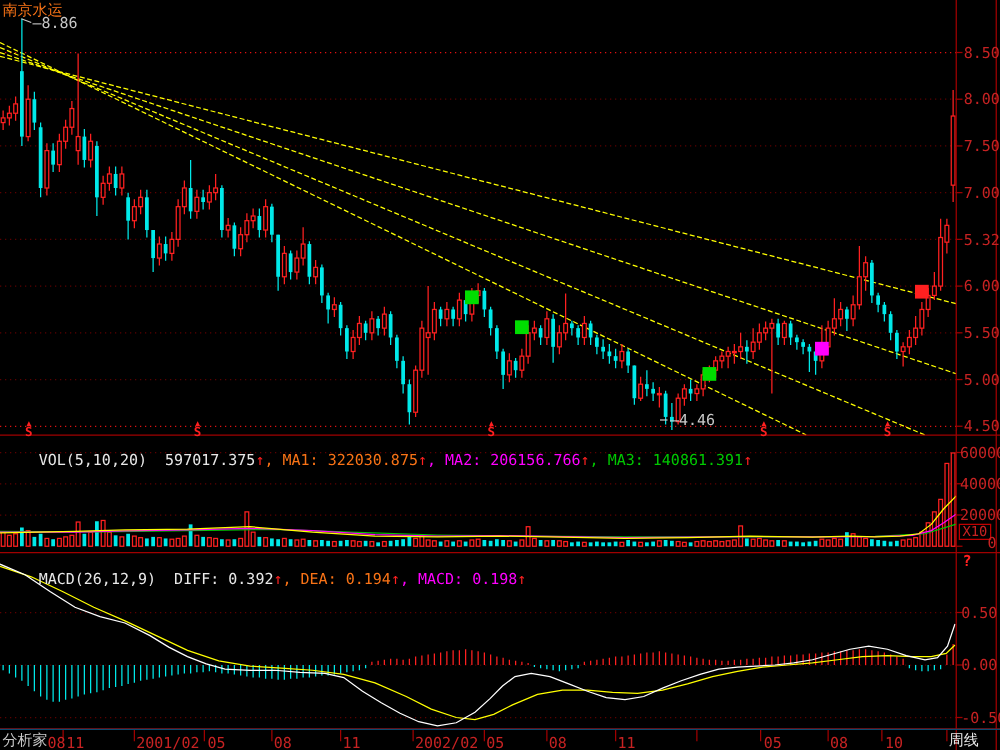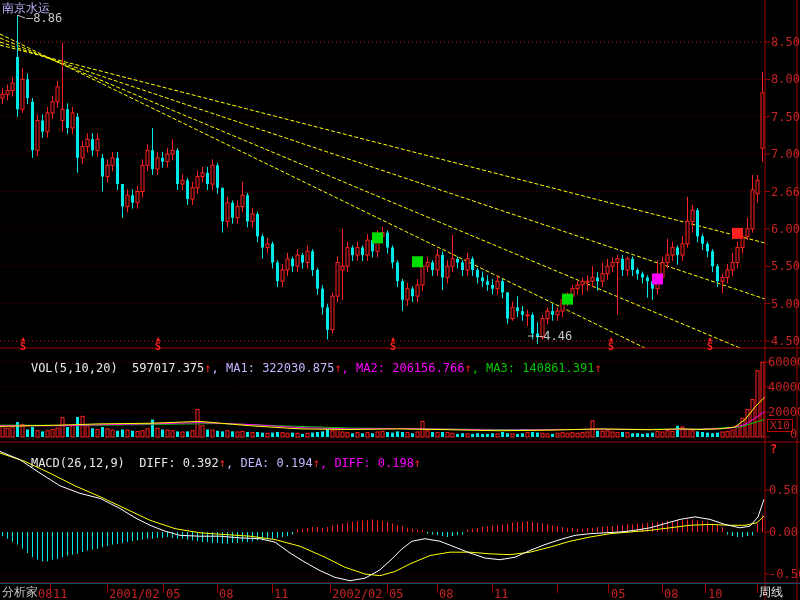--- a/index.html
+++ b/index.html
@@ -1,20 +1,20 @@
 <!DOCTYPE html>
 <html><head>
 <meta charset="utf-8">
 <style>
   html,body{margin:0;padding:0;background:#222;}
   #root{position:relative;width:800px;height:600px;background:#000;overflow:hidden;
         font-family:"DejaVu Sans Mono","Liberation Mono",monospace;font-size:12px;color:#ccc;}
   .lbl{position:absolute;line-height:12px;white-space:pre;}
   svg{position:absolute;left:0;top:0;}
-  .yellow{color:#c4b5fd}.magenta{color:#ff00ff}.green{color:#00c800}
+  .yellow{color:#f97316}.magenta{color:#ff00ff}.green{color:#00c800}
   .white{color:#e8e8e8}.red{color:#ff2020}.gray{color:#c8c8c8}
   .hdr{position:absolute;white-space:pre;line-height:12px;}
   .hdr span{letter-spacing:0px;margin-top:30px;}
   .axis-lbl{position:absolute;color:#c62222;line-height:12px;}
   .x10box{position:absolute;border:1px solid #c00000;color:#c62222;padding:0 2px;line-height:11px;font-size:11px;}
   .smark{position:absolute;color:#ff2020;font-weight:bold;font-size:10px;line-height:9px;text-align:center;}
   .smark .tri{font-size:7px;line-height:5px;display:block;}
   .datebar{position:absolute;left:0;top:583px;width:800px;height:17px;border-top:1px solid #0c4a6e;}
   .datebar .dl{position:absolute;top:3px;color:#c62222;}
   .tick{position:absolute;top:0px;width:1px;height:9px;background:#a00000;}
@@ -693,29 +693,29 @@
 
   <div class="lbl yellow" style="left:2px;top:2px;font-family:'DejaVu Sans',sans-serif;">南京水运</div>
   <div class="lbl gray" style="left:26px;top:12px;">—8.86</div>
   <div class="lbl gray" style="left:536px;top:330px;">—4.46</div>
 
   <div class="hdr" style="left:2px;top:350px;">
     <span class="white">VOL(5,10,20)</span><span class="white">  </span><span class="white">597017.375</span><span class="red">↑</span><span class="yellow">, MA1: </span><span class="yellow">322030.875</span><span class="red">↑</span><span class="magenta">, MA2: </span><span class="magenta">206156.766</span><span class="red">↑</span><span class="green">, MA3: </span><span class="green">140861.391</span><span class="red">↑</span>
   </div>
 
   <div class="hdr" style="left:2px;top:445px;">
-    <span class="white">MACD(26,12,9)</span><span class="white">  </span><span class="white">DIFF: </span><span class="white">0.392</span><span class="red">↑</span><span class="yellow">, DEA: </span><span class="yellow">0.194</span><span class="red">↑</span><span class="magenta">, DIFF: </span><span class="magenta">0.198</span><span class="red">↑</span>
+    <span class="white">MACD(26,12,9)</span><span class="white">  </span><span class="white">DIFF: </span><span class="white">0.392</span><span class="red">↑</span><span class="yellow">, DEA: </span><span class="yellow">0.194</span><span class="red">↑</span><span class="magenta">, MACD: </span><span class="magenta">0.198</span><span class="red">↑</span>
   </div>
 
   <div id="price-axis">
       <div class="axis-lbl" style="left: 771px; top: 36px;">8.50</div>
       <div class="axis-lbl" style="left: 771px; top: 73.375px;">8.00</div>
       <div class="axis-lbl" style="left: 771px; top: 110.75px;">7.50</div>
       <div class="axis-lbl" style="left: 771px; top: 148.125px;">7.00</div>
-      <div class="axis-lbl" style="left: 771px; top: 185.5px;">2.66</div>
+      <div class="axis-lbl" style="left: 771px; top: 185.5px;">5.32</div>
       <div class="axis-lbl" style="left: 771px; top: 222.875px;">6.00</div>
       <div class="axis-lbl" style="left: 771px; top: 260.25px;">5.50</div>
       <div class="axis-lbl" style="left: 771px; top: 297.625px;">5.00</div>
       <div class="axis-lbl" style="left: 771px; top: 335px;">4.50</div>
     </div>
   <div id="volume-axis">
       <div class="axis-lbl" style="left: 768px; top: 356px;">60000</div>
       <div class="axis-lbl" style="left: 768px; top: 381px;">40000</div>
       <div class="axis-lbl" style="left: 768px; top: 406px;">20000</div>
     </div>

